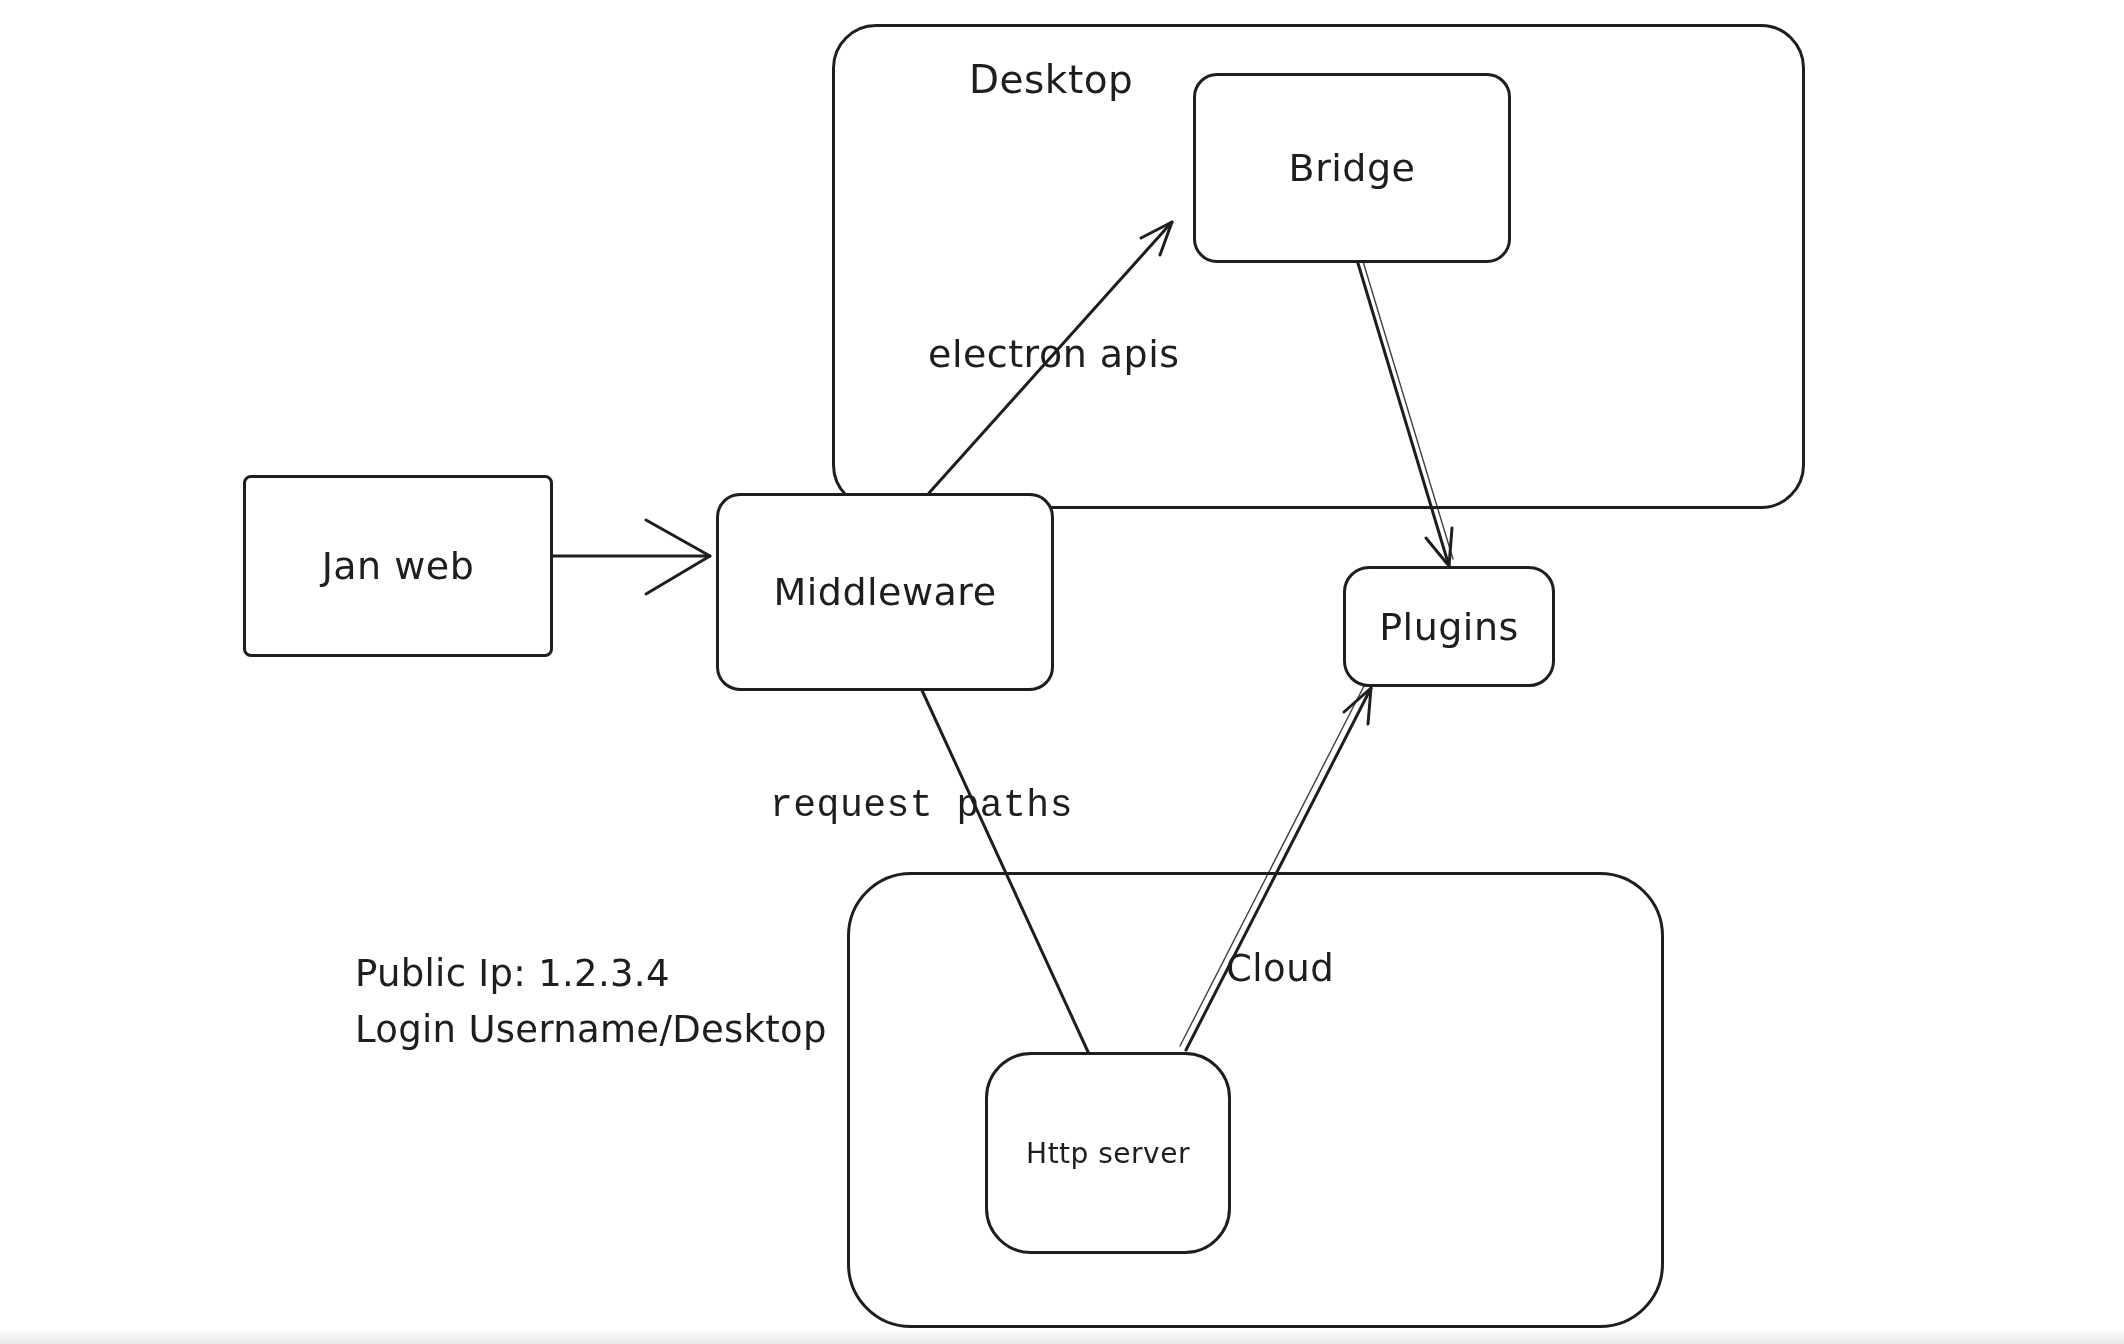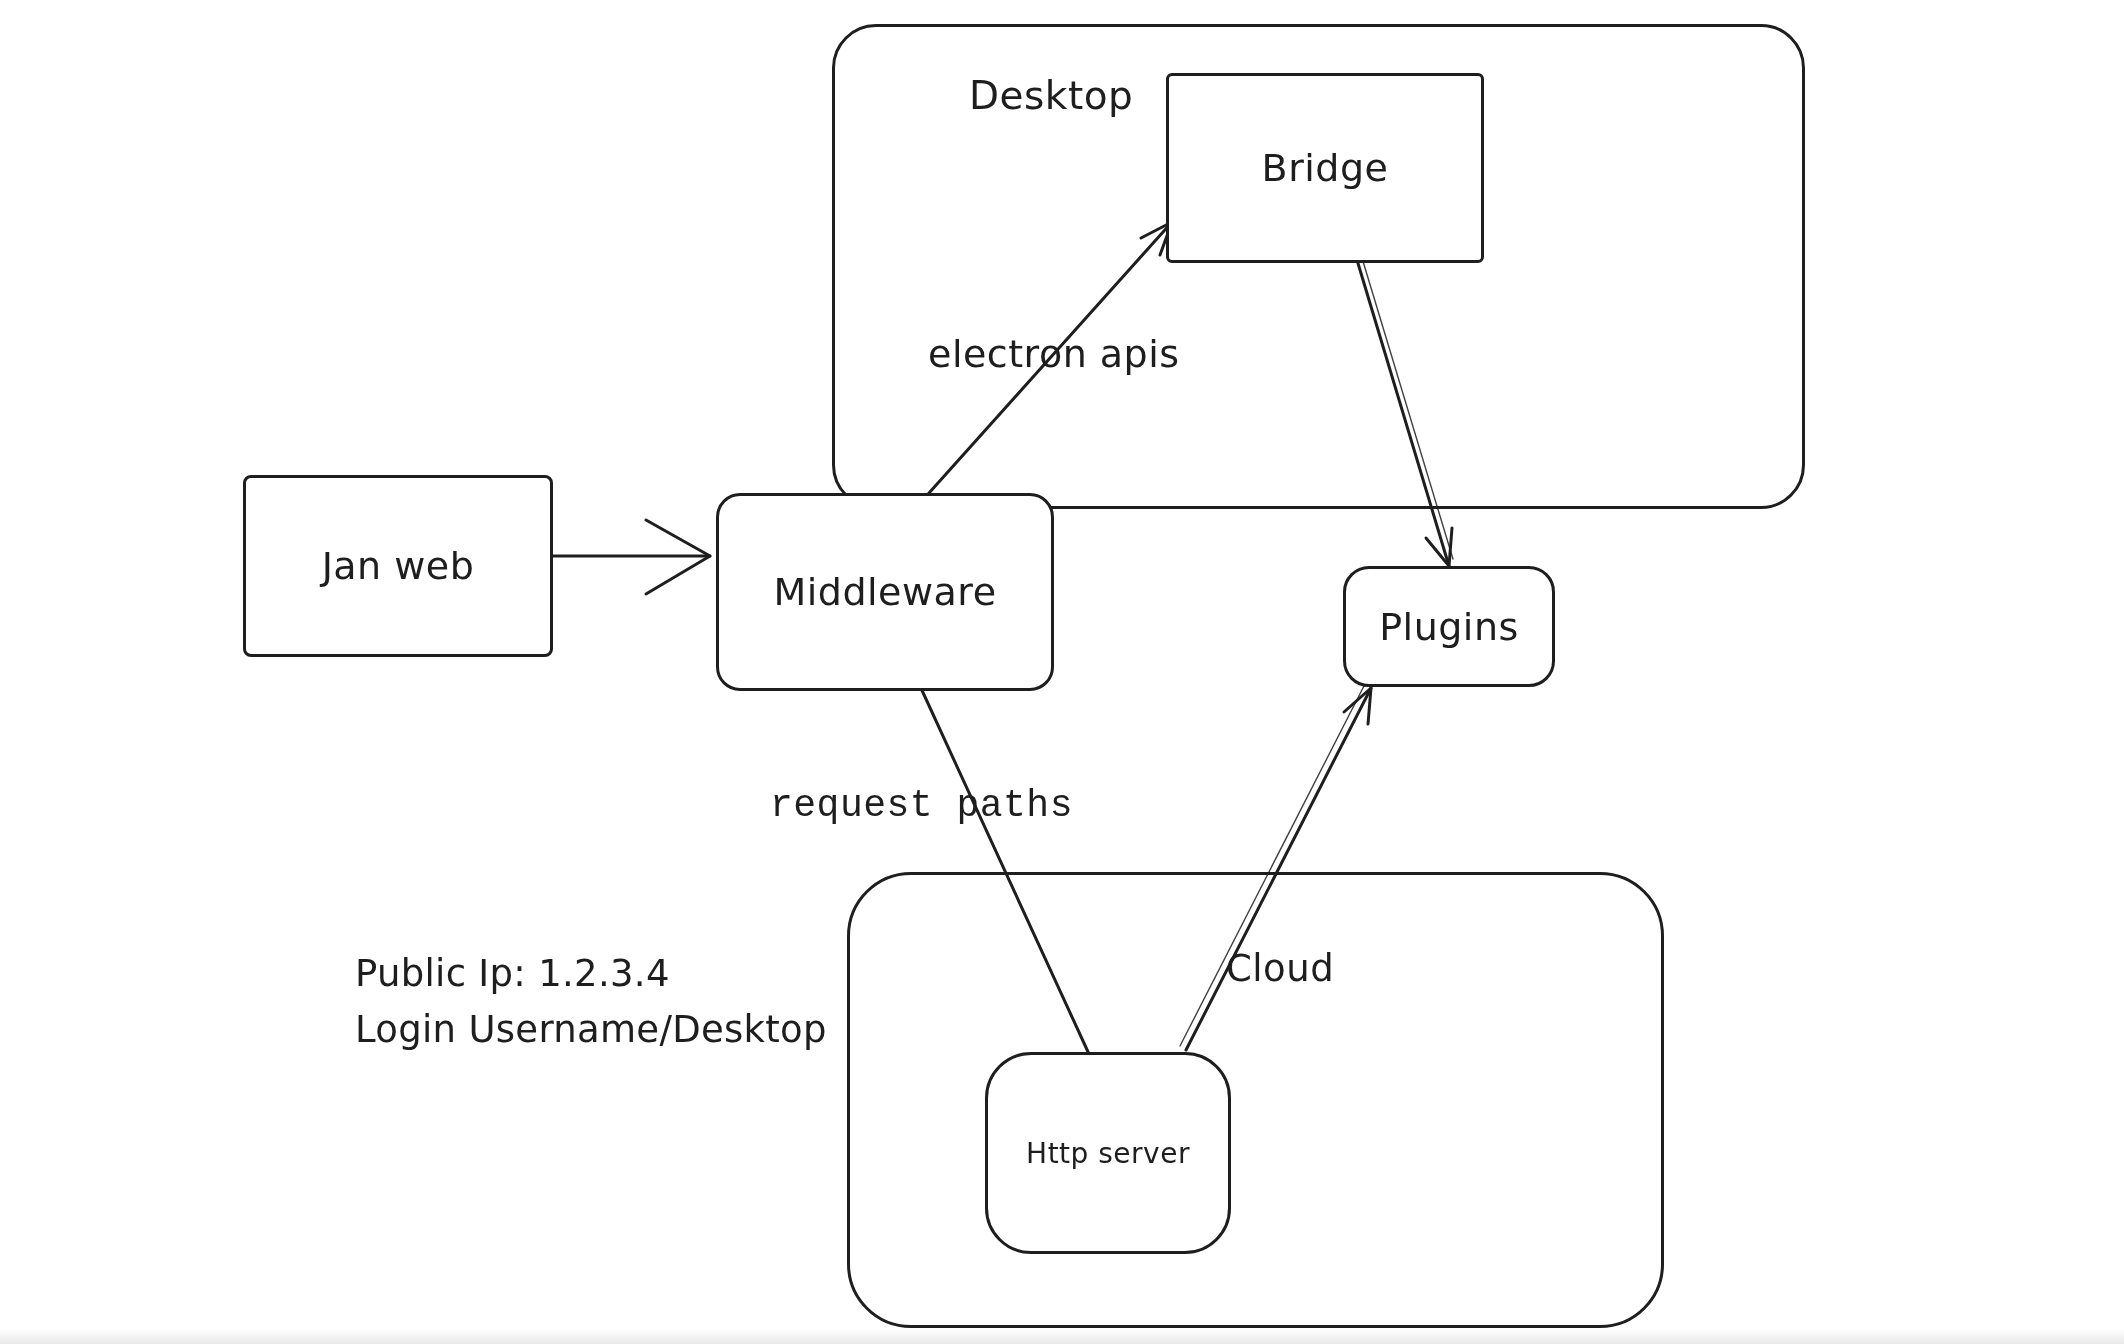--- a/index.html
+++ b/index.html
@@ -48,28 +48,28 @@
     <path d="M1426,538 L1449,566 L1452,528"></path>
 
     <path d="M920,686 L1089,1054"></path>
 
     <path d="M1186,1050 L1371,688"></path>
     <path class="ghost" d="M1180,1046 L1365,684"></path>
     <path d="M1368,724 L1371,688 L1344,712"></path>
   </svg>
 
   <div class="frame" style="left:832px;top:24px;width:967px;height:479px;border-radius:44px;">
-    <div class="frame-label" style="left:134px;top:30px;margin-top:16px;">Desktop</div>
+    <div class="frame-label" style="left:134px;top:30px;">Desktop</div>
   </div>
 
   <div class="frame" style="left:847px;top:872px;width:811px;height:450px;border-radius:64px;">
     <div class="frame-label" style="left:376px;top:72px;font-size:37px;">Cloud</div>
   </div>
 
-  <div class="node" style="left:1166px;top:73px;width:312px;height:184px;border-radius:6px;align-items:center;">
+  <div class="node" style="left:1193px;top:73px;width:312px;height:184px;border-radius:24px;align-items:center;">
     <span class="node-label">Bridge</span>
   </div>
 
   <div class="node" style="left:243px;top:475px;width:304px;height:176px;border-radius:8px;">
     <span class="node-label">Jan web</span>
   </div>
 
   <div class="node" style="left:716px;top:493px;width:332px;height:192px;border-radius:24px;">
     <span class="node-label">Middleware</span>
   </div>

